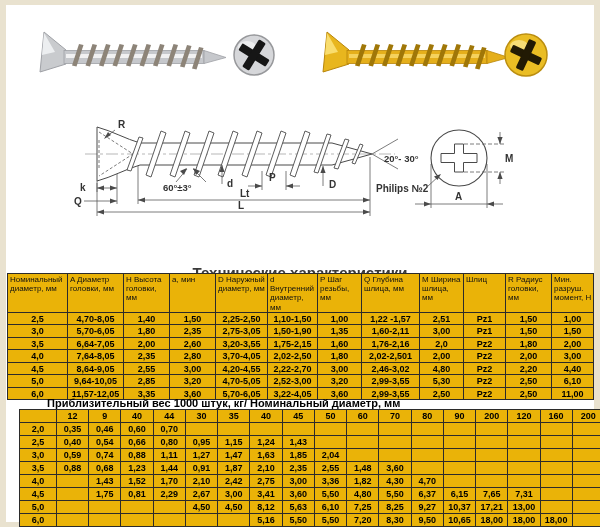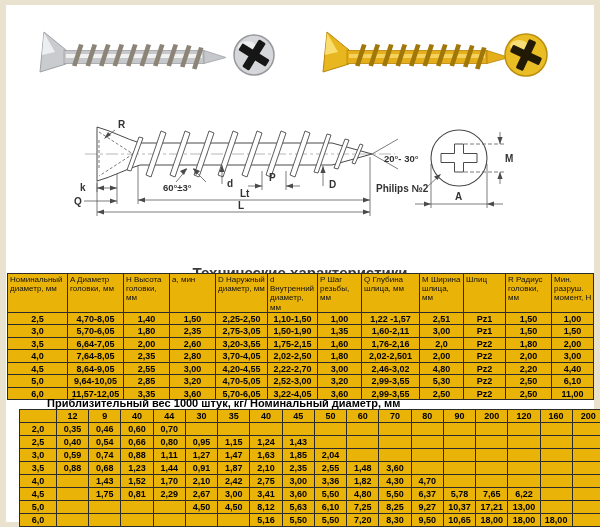--- a/index.html
+++ b/index.html
@@ -493,23 +493,23 @@
           <td>0,81</td>
           <td>2,29</td>
           <td>2,67</td>
           <td>3,00</td>
           <td>3,41</td>
           <td>3,60</td>
           <td>5,50</td>
           <td>4,80</td>
           <td>5,50</td>
           <td>6,37</td>
-          <td>5,78</td>
+          <td>6,15</td>
           <td>7,65</td>
-          <td>6,22</td>
+          <td>7,31</td>
           <td></td>
           <td></td>
         </tr>
         <tr>
           <td>5,0</td>
           <td></td>
           <td></td>
           <td></td>
           <td></td>
           <td>4,50</td>

